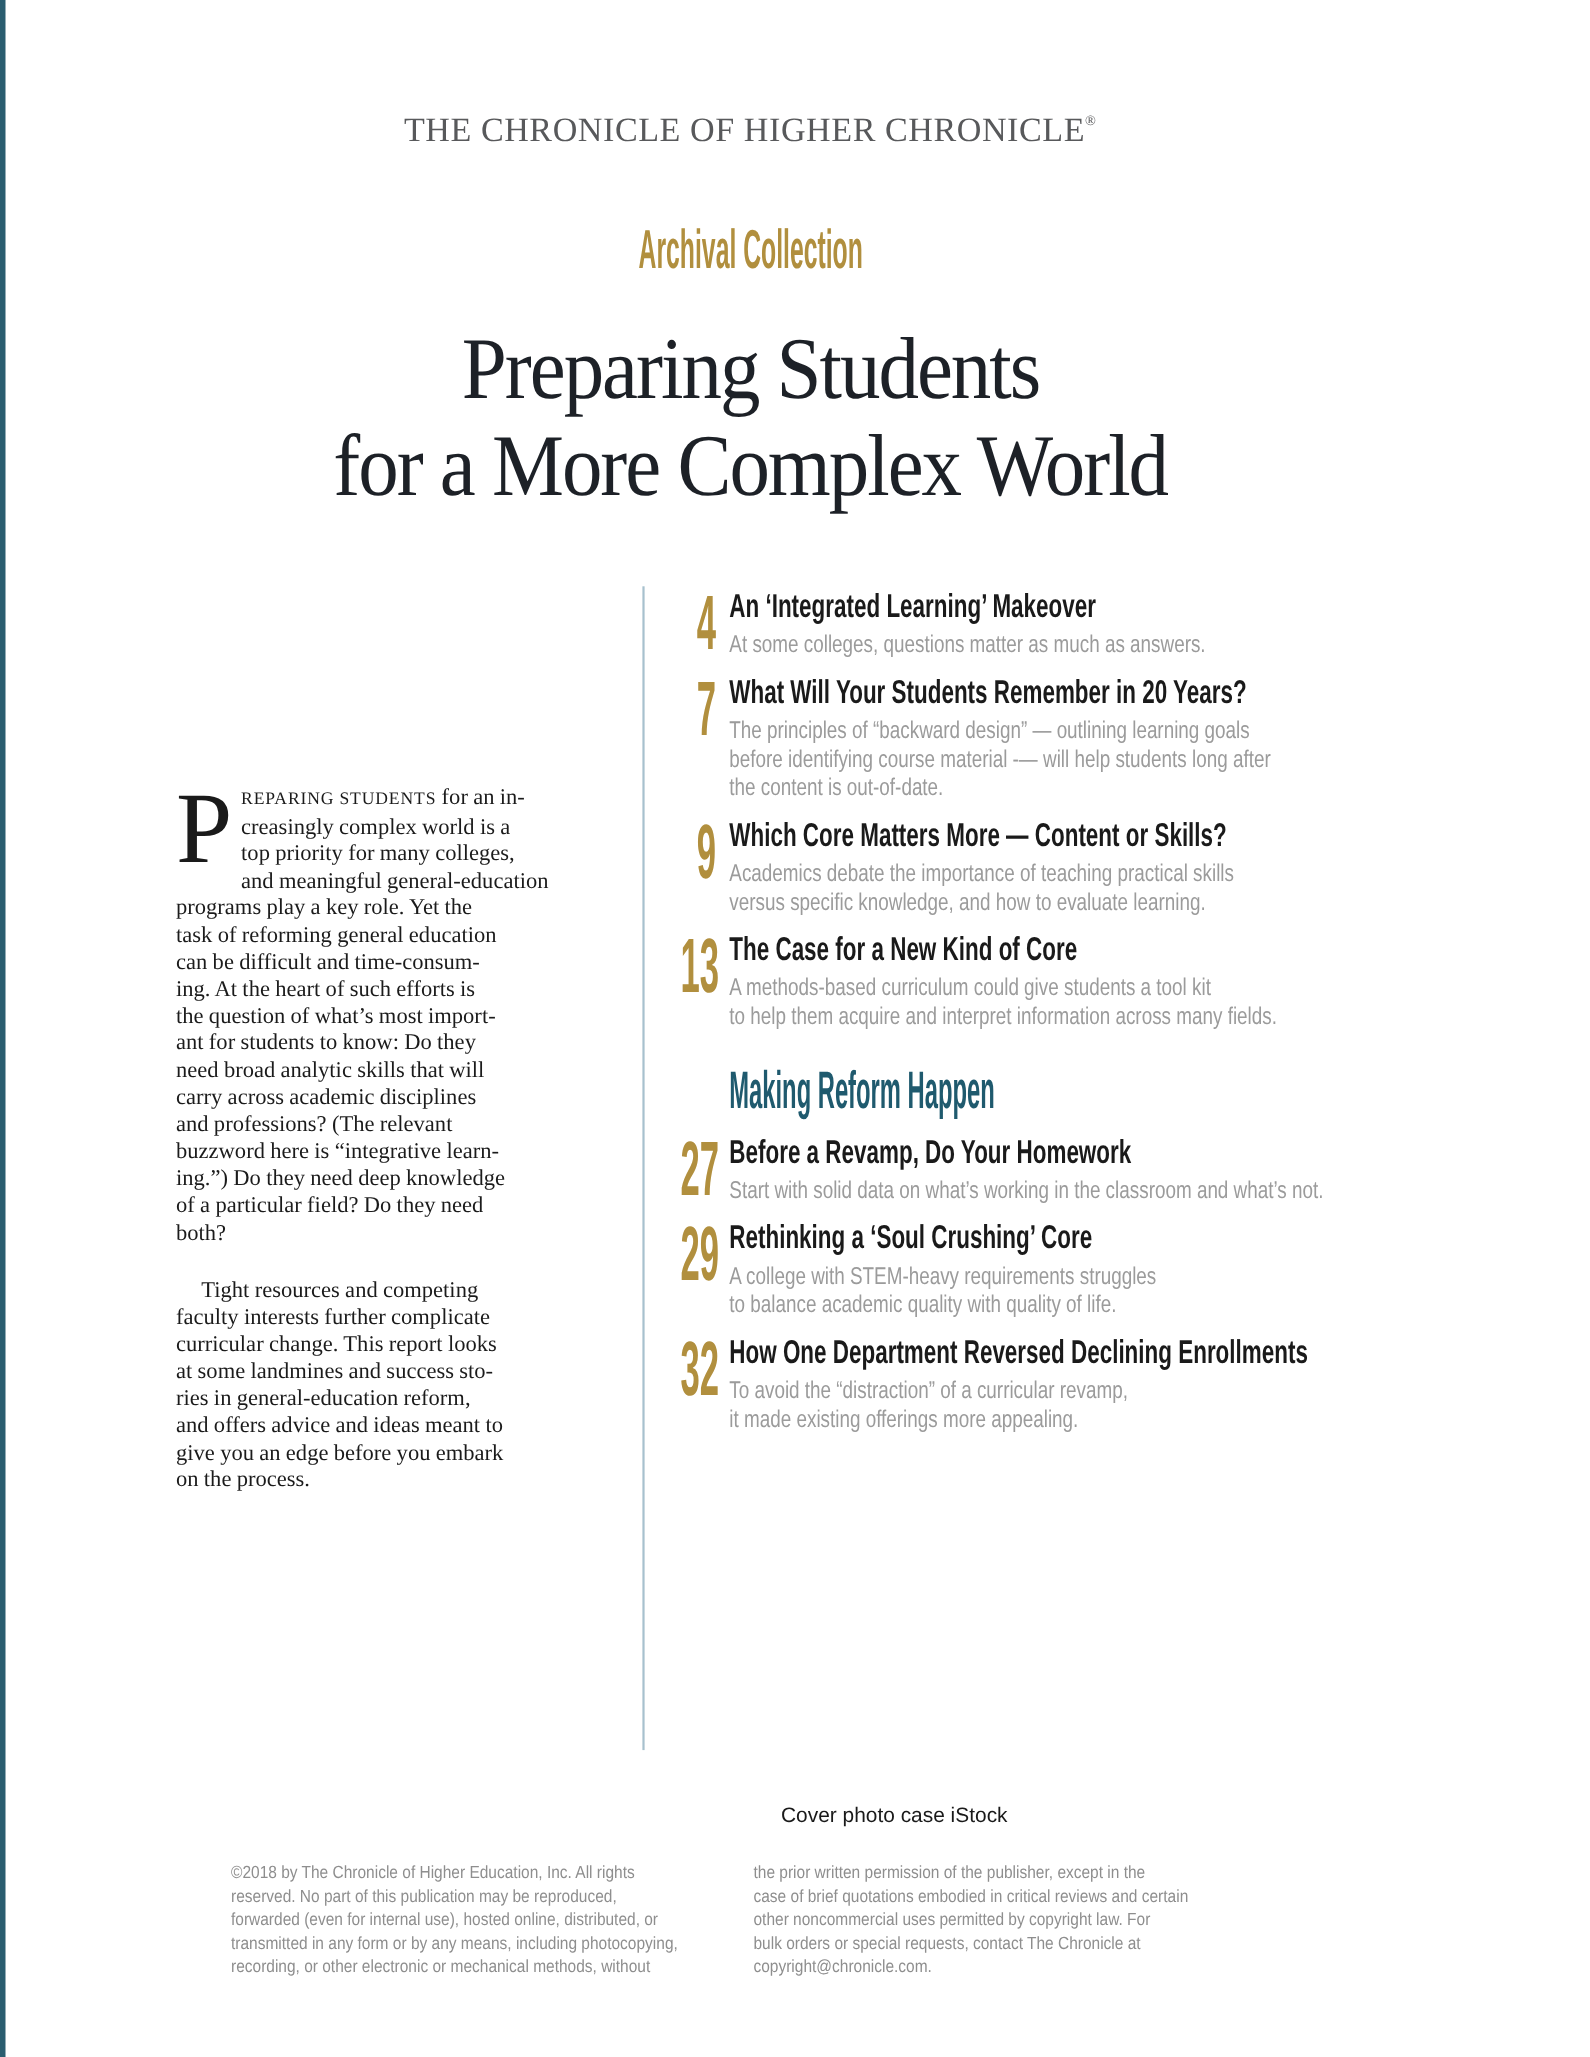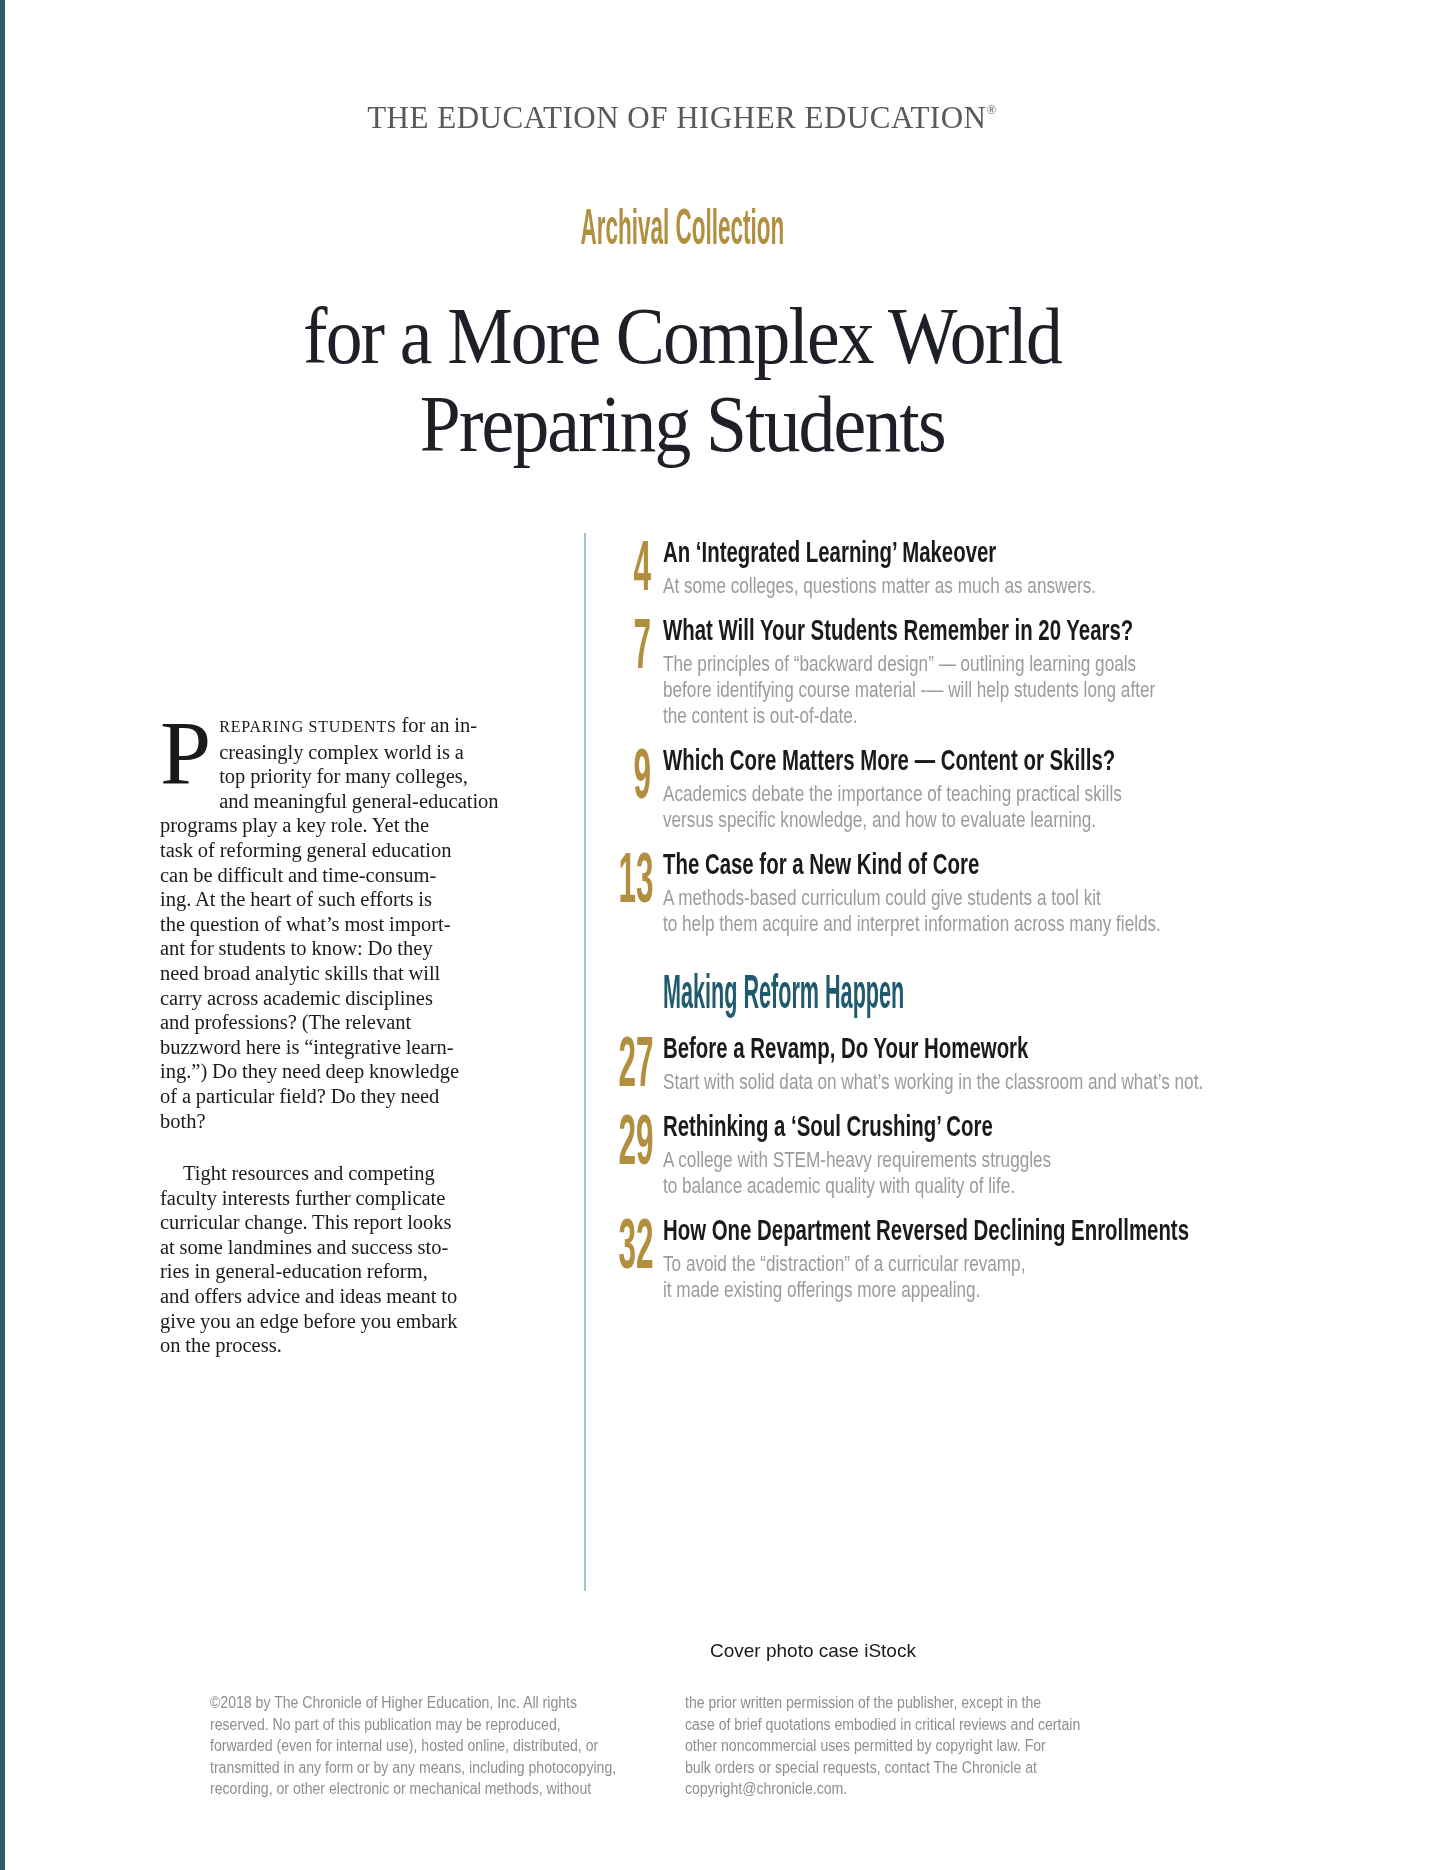--- a/index.html
+++ b/index.html
@@ -179,29 +179,29 @@
   .copy-left { left: 210px; }
   .copy-right { left: 685px; }
 </style>
 </head>
 <body>
 
 <div class="page">
   <div class="edge-bar"></div>
 
   <header>
-    <div class="centerband masthead"><span>THE EDUCATION OF HIGHER EDUCATION</span><sup>®</sup></div>
+    <div class="centerband masthead"><span>THE CHRONICLE OF HIGHER CHRONICLE</span><sup>®</sup></div>
 
     <div class="centerband collection">
       <span class="cond">Archival Collection</span>
     </div>
 
     <h1 class="centerband title">
+      <span class="line"><span>Preparing Students</span></span>
       <span class="line"><span>for a More Complex World</span></span>
-      <span class="line"><span>Preparing Students</span></span>
     </h1>
   </header>
 
   <aside class="intro">
     <p class="p1"><span class="dropcap">P</span><span class="smallcaps">reparing students</span><span> for an in-
 creasingly complex world is a
 top priority for many colleges,
 and meaningful general-education
 programs play a key role. Yet the
 task of reforming general education

